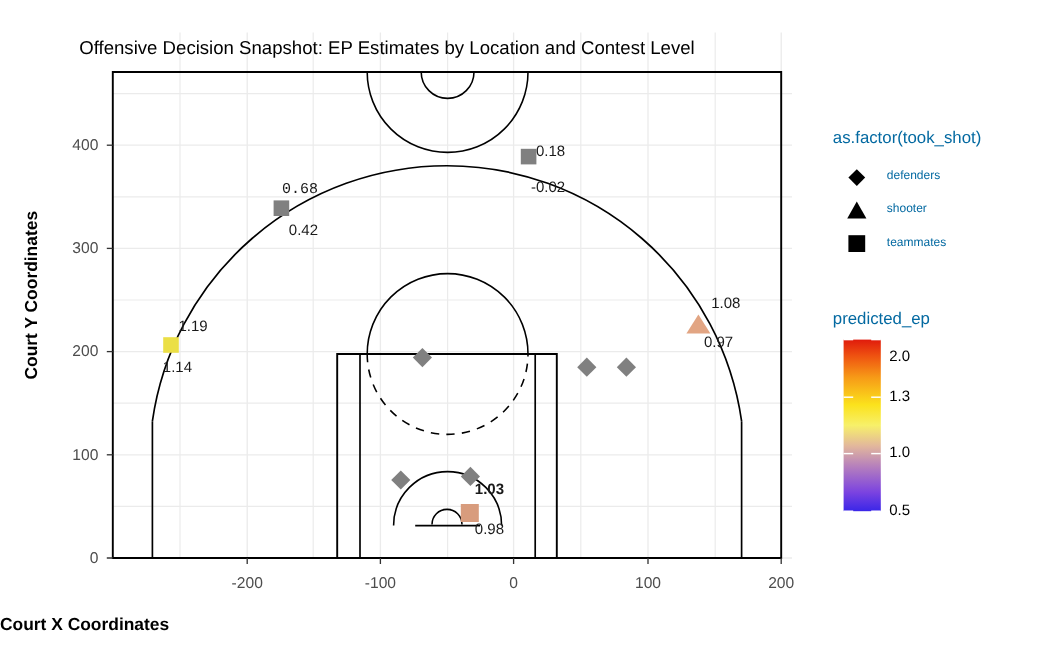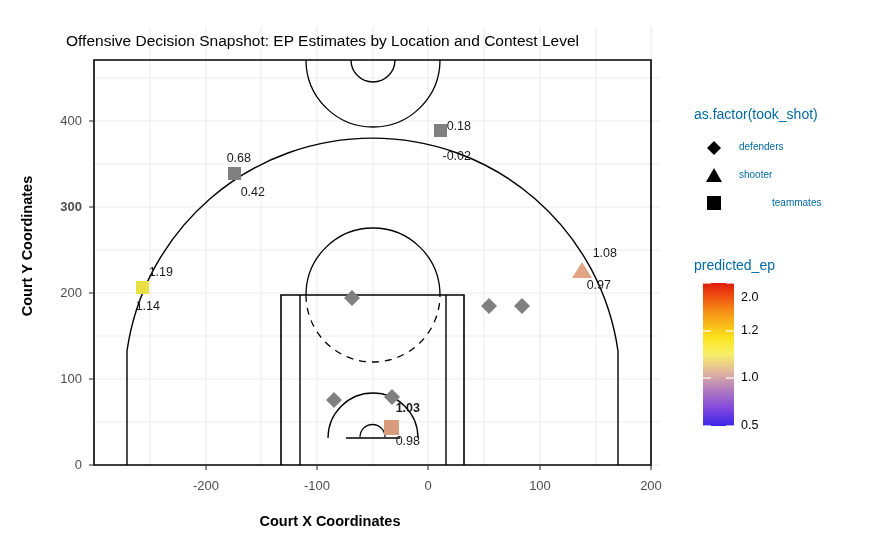--- a/index.html
+++ b/index.html
@@ -7,21 +7,21 @@
     width:869px;height:542px;background:#ffffff;
     font-family:"Liberation Sans", sans-serif;
     position:relative;overflow:hidden;
   }
   #plot{position:absolute;left:0;top:0;width:869px;height:542px;}
   .ttl{
     position:absolute;left:66px;top:9px;
     font-size:15.5px;color:#000;white-space:nowrap;margin-top:23px;
   }
   .axis-title-x{
-    position:absolute;left:0;top:513px;width:660px;text-align:center;
+    position:absolute;left:0;top:513px;width:660px;
     font-size:14.5px;font-weight:bold;color:#000;
   }
   .axis-title-y{
     position:absolute;left:-123px;top:238px;width:300px;text-align:center;
     font-size:14.5px;font-weight:bold;color:#000;
     transform:rotate(-90deg);transform-origin:center center;
   }
   .tickx{
     position:absolute;font-size:13px;color:#4d4d4d;
     text-align:center;width:60px;top:478px;
@@ -190,40 +190,40 @@
 
 <div class="tickx" style="left:176px;">-200</div>
 <div class="tickx" style="left:287px;">-100</div>
 <div class="tickx" style="left:398px;">0</div>
 <div class="tickx" style="left:510px;">100</div>
 <div class="tickx" style="left:621px;">200</div>
 
 <div class="ticky" style="left:32px;top:457px;">0</div>
 <div class="ticky" style="left:32px;top:371px;">100</div>
 <div class="ticky" style="left:32px;top:285px;">200</div>
-<div class="ticky" style="left:32px;top:199px;font-weight:bold;">300</div>
+<div class="ticky" style="left:32px;top:199px;">300</div>
 <div class="ticky" style="left:32px;top:113px;">400</div>
 
-<div class="ptlabel" style="left:191px;top:151px;">0.68</div>
+<div class="ptlabel" style="left:205px;top:151px;font-family:Liberation Mono, monospace;">0.68</div>
 <div class="ptlabel" style="left:205px;top:185px;">0.42</div>
 
 <div class="ptlabel" style="left:411px;top:119px;">0.18</div>
 <div class="ptlabel" style="left:411px;top:149px;">-0.02</div>
 
 <div class="ptlabel" style="left:113px;top:265px;">1.19</div>
 <div class="ptlabel" style="left:100px;top:299px;">1.14</div>
 
 <div class="ptlabel" style="left:557px;top:246px;">1.08</div>
 <div class="ptlabel" style="left:551px;top:278px;">0.97</div>
 
 <div class="ptlabel" style="left:360px;top:401px;font-weight:bold;">1.03</div>
 <div class="ptlabel" style="left:360px;top:434px;">0.98</div>
 
 <div class="lg-title" style="left:694px;top:106px;">as.factor(took_shot)</div>
 <div class="lg-label" style="left:739px;top:141px;">defenders</div>
 <div class="lg-label" style="left:739px;top:169px;">shooter</div>
-<div class="lg-label" style="left:739px;top:197px;margin-left:33px;">teammates</div>
+<div class="lg-label" style="left:739px;top:197px;">teammates</div>
 
 <div class="lg-title" style="left:694px;top:257px;">predicted_ep</div>
 <div class="cb-label" style="left:741px;top:290px;">2.0</div>
-<div class="cb-label" style="left:741px;top:323px;">1.2</div>
+<div class="cb-label" style="left:741px;top:323px;">1.3</div>
 <div class="cb-label" style="left:741px;top:370px;">1.0</div>
 <div class="cb-label" style="left:741px;top:418px;">0.5</div>
 
 </body></html>

